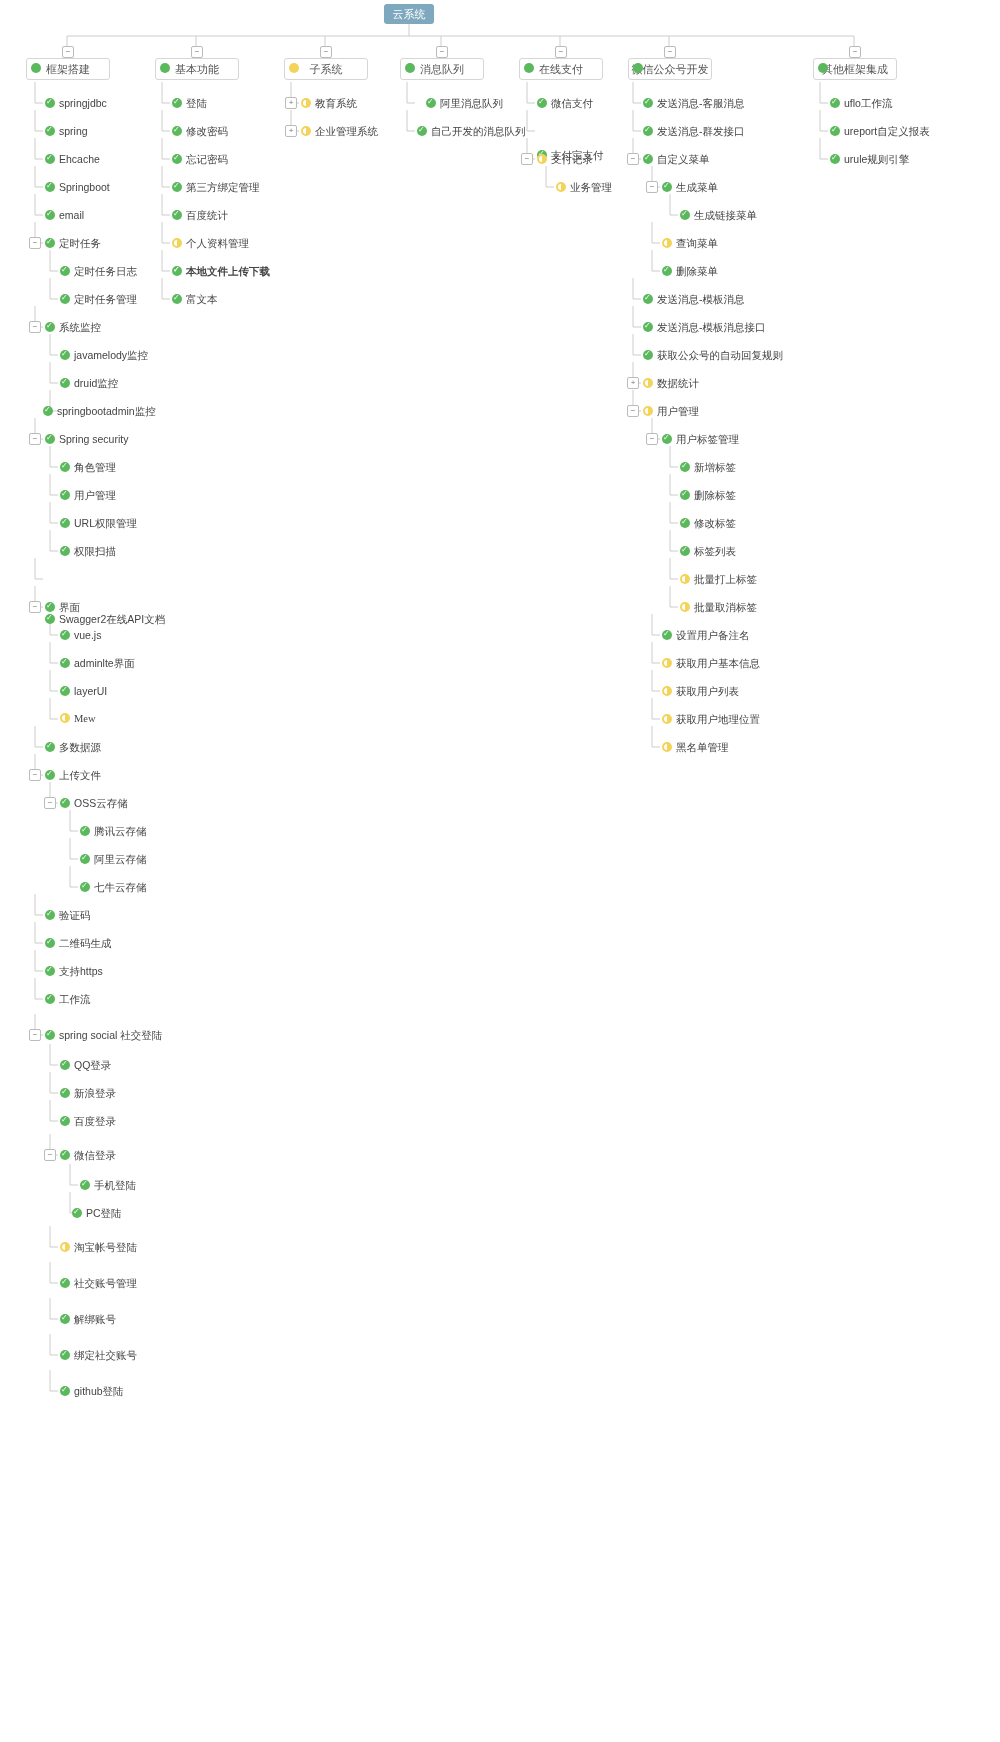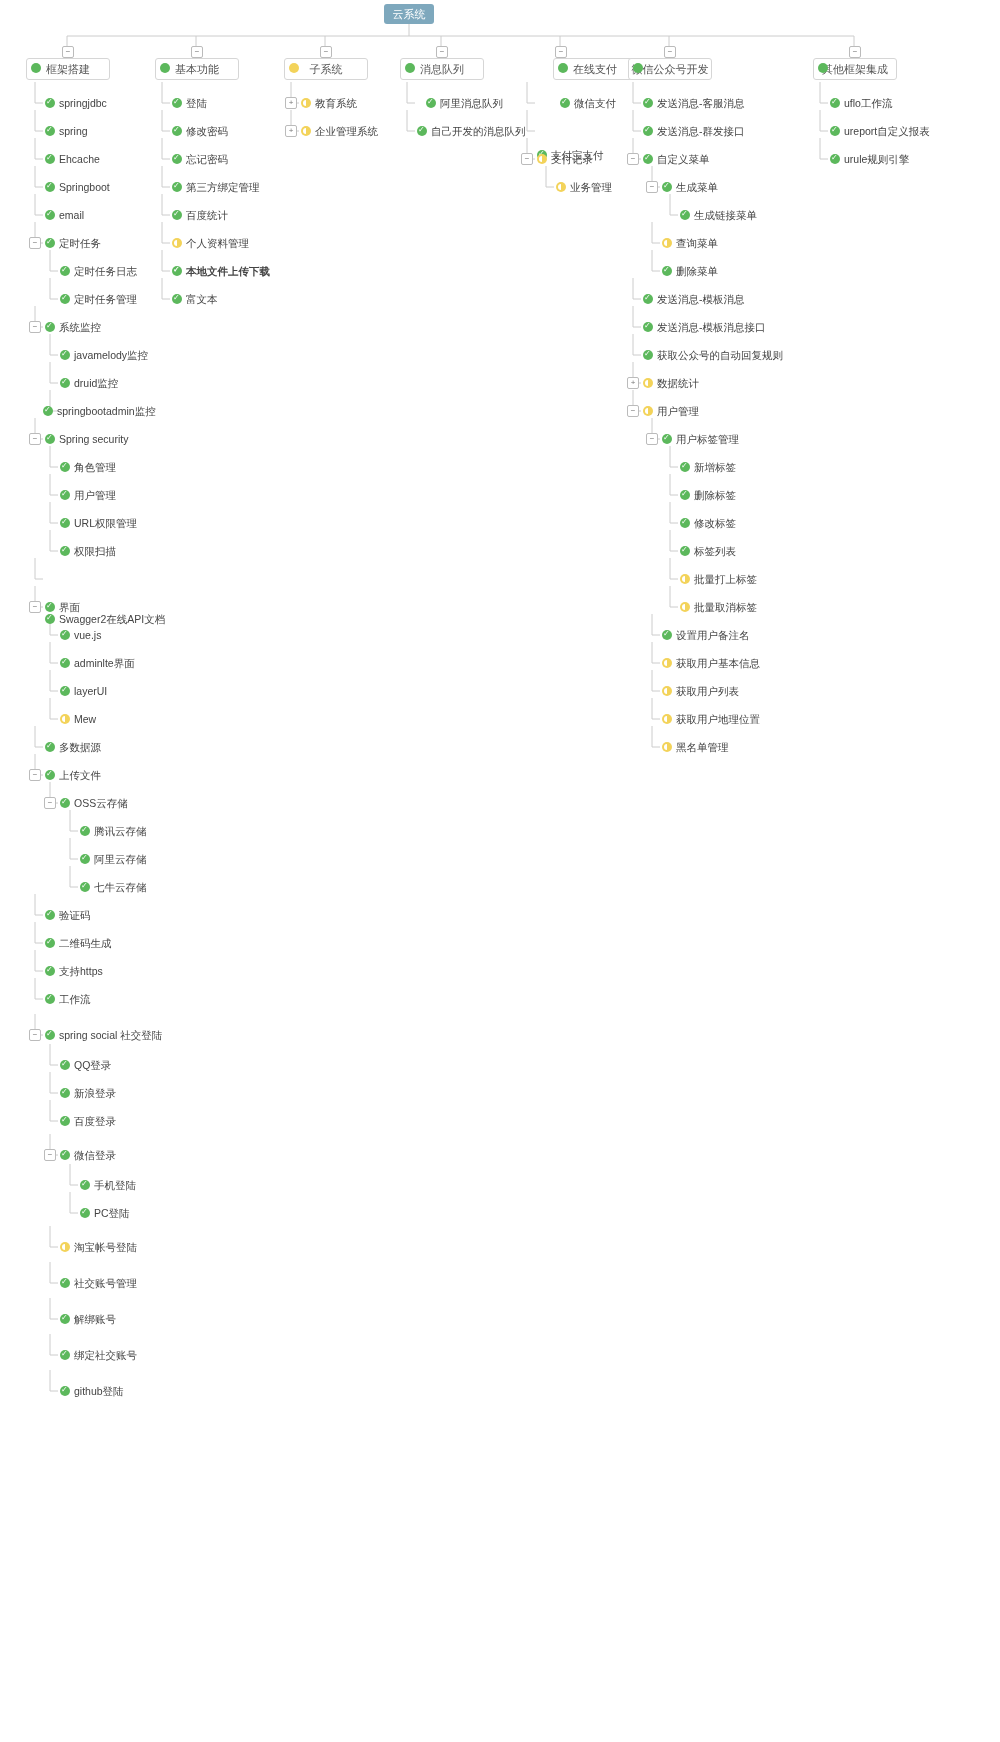--- a/index.html
+++ b/index.html
@@ -123,21 +123,21 @@
 
   <div id="cols">
       <div class="col-header" style="left: 26px; top: 58px;">框架搭建<span class="dot" style="background: rgb(92, 184, 92);"></span></div>
       <div class="toggle" style="left: 62px; top: 46px;">−</div>
       <div class="col-header" style="left: 155px; top: 58px;">基本功能<span class="dot" style="background: rgb(92, 184, 92);"></span></div>
       <div class="toggle" style="left: 191px; top: 46px;">−</div>
       <div class="col-header" style="left: 284px; top: 58px;">子系统<span class="dot" style="background: rgb(243, 211, 90);"></span></div>
       <div class="toggle" style="left: 320px; top: 46px;">−</div>
       <div class="col-header" style="left: 400px; top: 58px;">消息队列<span class="dot" style="background: rgb(92, 184, 92);"></span></div>
       <div class="toggle" style="left: 436px; top: 46px;">−</div>
-      <div class="col-header" style="left: 519px; top: 58px; margin-left: 34px;">在线支付<span class="dot" style="background: rgb(92, 184, 92);"></span></div>
+      <div class="col-header" style="left: 519px; top: 58px;">在线支付<span class="dot" style="background: rgb(92, 184, 92);"></span></div>
       <div class="toggle" style="left: 555px; top: 46px;">−</div>
       <div class="col-header" style="left: 628px; top: 58px;">微信公众号开发<span class="dot" style="background: rgb(92, 184, 92);"></span></div>
       <div class="toggle" style="left: 664px; top: 46px;">−</div>
       <div class="col-header" style="left: 813px; top: 58px;">其他框架集成<span class="dot" style="background: rgb(92, 184, 92);"></span></div>
       <div class="toggle" style="left: 849px; top: 46px;">−</div>
     </div>
 
   <div id="nodes">
       <div class="node" style="left: 45px; top: 96px;"><span class="ic g"></span><span>springjdbc</span></div>
       <div class="node" style="left: 45px; top: 124px;"><span class="ic g"></span><span>spring</span></div>
@@ -158,62 +158,62 @@
       <div class="node" style="left: 60px; top: 460px;"><span class="ic g"></span><span>角色管理</span></div>
       <div class="node" style="left: 60px; top: 488px;"><span class="ic g"></span><span>用户管理</span></div>
       <div class="node" style="left: 60px; top: 516px;"><span class="ic g"></span><span>URL权限管理</span></div>
       <div class="node" style="left: 60px; top: 544px;"><span class="ic g"></span><span>权限扫描</span></div>
       <div class="node" style="left: 45px; top: 572px; margin-top: 40px;"><span class="ic g"></span><span>Swagger2在线API文档</span></div>
       <div class="node" style="left: 45px; top: 600px;"><span class="ic g"></span><span>界面</span></div>
       <div class="toggle" style="left: 29px; top: 601px;">−</div>
       <div class="node" style="left: 60px; top: 628px;"><span class="ic g"></span><span>vue.js</span></div>
       <div class="node" style="left: 60px; top: 656px;"><span class="ic g"></span><span>adminlte界面</span></div>
       <div class="node" style="left: 60px; top: 684px;"><span class="ic g"></span><span>layerUI</span></div>
-      <div class="node" style="left: 60px; top: 712px;"><span class="ic y"></span><span>Mew</span></div>
+      <div class="node" style="left: 60px; top: 712px; font-family: Liberation Serif, serif;"><span class="ic y"></span><span>Mew</span></div>
       <div class="node" style="left: 45px; top: 740px;"><span class="ic g"></span><span>多数据源</span></div>
       <div class="node" style="left: 45px; top: 768px;"><span class="ic g"></span><span>上传文件</span></div>
       <div class="toggle" style="left: 29px; top: 769px;">−</div>
       <div class="node" style="left: 60px; top: 796px;"><span class="ic g"></span><span>OSS云存储</span></div>
       <div class="toggle" style="left: 44px; top: 797px;">−</div>
       <div class="node" style="left: 80px; top: 824px;"><span class="ic g"></span><span>腾讯云存储</span></div>
       <div class="node" style="left: 80px; top: 852px;"><span class="ic g"></span><span>阿里云存储</span></div>
       <div class="node" style="left: 80px; top: 880px;"><span class="ic g"></span><span>七牛云存储</span></div>
       <div class="node" style="left: 45px; top: 908px;"><span class="ic g"></span><span>验证码</span></div>
       <div class="node" style="left: 45px; top: 936px;"><span class="ic g"></span><span>二维码生成</span></div>
       <div class="node" style="left: 45px; top: 964px;"><span class="ic g"></span><span>支持https</span></div>
       <div class="node" style="left: 45px; top: 992px;"><span class="ic g"></span><span>工作流</span></div>
       <div class="node" style="left: 45px; top: 1028px;"><span class="ic g"></span><span>spring social 社交登陆</span></div>
       <div class="toggle" style="left: 29px; top: 1029px;">−</div>
       <div class="node" style="left: 60px; top: 1058px;"><span class="ic g"></span><span>QQ登录</span></div>
       <div class="node" style="left: 60px; top: 1086px;"><span class="ic g"></span><span>新浪登录</span></div>
       <div class="node" style="left: 60px; top: 1114px;"><span class="ic g"></span><span>百度登录</span></div>
       <div class="node" style="left: 60px; top: 1148px;"><span class="ic g"></span><span>微信登录</span></div>
       <div class="toggle" style="left: 44px; top: 1149px;">−</div>
       <div class="node" style="left: 80px; top: 1178px;"><span class="ic g"></span><span>手机登陆</span></div>
-      <div class="node" style="left: 80px; top: 1206px;"><span class="ic g"></span><span>PC登陆</span></div>
+      <div class="node" style="left: 72px; top: 1206px;"><span class="ic g"></span><span>PC登陆</span></div>
       <div class="node" style="left: 60px; top: 1240px;"><span class="ic y"></span><span>淘宝帐号登陆</span></div>
       <div class="node" style="left: 60px; top: 1276px;"><span class="ic g"></span><span>社交账号管理</span></div>
       <div class="node" style="left: 60px; top: 1312px;"><span class="ic g"></span><span>解绑账号</span></div>
       <div class="node" style="left: 60px; top: 1348px;"><span class="ic g"></span><span>绑定社交账号</span></div>
       <div class="node" style="left: 60px; top: 1384px;"><span class="ic g"></span><span>github登陆</span></div>
       <div class="node" style="left: 172px; top: 96px;"><span class="ic g"></span><span>登陆</span></div>
       <div class="node" style="left: 172px; top: 124px;"><span class="ic g"></span><span>修改密码</span></div>
       <div class="node" style="left: 172px; top: 152px;"><span class="ic g"></span><span>忘记密码</span></div>
       <div class="node" style="left: 172px; top: 180px;"><span class="ic g"></span><span>第三方绑定管理</span></div>
       <div class="node" style="left: 172px; top: 208px;"><span class="ic g"></span><span>百度统计</span></div>
       <div class="node" style="left: 172px; top: 236px;"><span class="ic y"></span><span>个人资料管理</span></div>
       <div class="node" style="left: 172px; top: 264px; font-weight: bold;"><span class="ic g"></span><span>本地文件上传下载</span></div>
       <div class="node" style="left: 172px; top: 292px;"><span class="ic g"></span><span>富文本</span></div>
       <div class="node" style="left: 301px; top: 96px;"><span class="ic y"></span><span>教育系统</span></div>
       <div class="toggle" style="left: 285px; top: 97px;">+</div>
       <div class="node" style="left: 301px; top: 124px;"><span class="ic y"></span><span>企业管理系统</span></div>
       <div class="toggle" style="left: 285px; top: 125px;">+</div>
       <div class="node" style="left: 426px; top: 96px;"><span class="ic g"></span><span>阿里消息队列</span></div>
       <div class="node" style="left: 417px; top: 124px;"><span class="ic g"></span><span>自己开发的消息队列</span></div>
-      <div class="node" style="left: 560px; top: 96px;"><span class="ic g"></span><span>微信支付</span></div>
+      <div class="node" style="left: 537px; top: 96px;"><span class="ic g"></span><span>微信支付</span></div>
       <div class="node" style="left: 537px; top: 124px; margin-top: 24px;"><span class="ic g"></span><span>支付宝支付</span></div>
       <div class="node" style="left: 537px; top: 152px;"><span class="ic y"></span><span>支付记录</span></div>
       <div class="toggle" style="left: 521px; top: 153px;">−</div>
       <div class="node" style="left: 556px; top: 180px;"><span class="ic y"></span><span>业务管理</span></div>
       <div class="node" style="left: 643px; top: 96px;"><span class="ic g"></span><span>发送消息-客服消息</span></div>
       <div class="node" style="left: 643px; top: 124px;"><span class="ic g"></span><span>发送消息-群发接口</span></div>
       <div class="node" style="left: 643px; top: 152px;"><span class="ic g"></span><span>自定义菜单</span></div>
       <div class="toggle" style="left: 627px; top: 153px;">−</div>
       <div class="node" style="left: 662px; top: 180px;"><span class="ic g"></span><span>生成菜单</span></div>
       <div class="toggle" style="left: 646px; top: 181px;">−</div>

